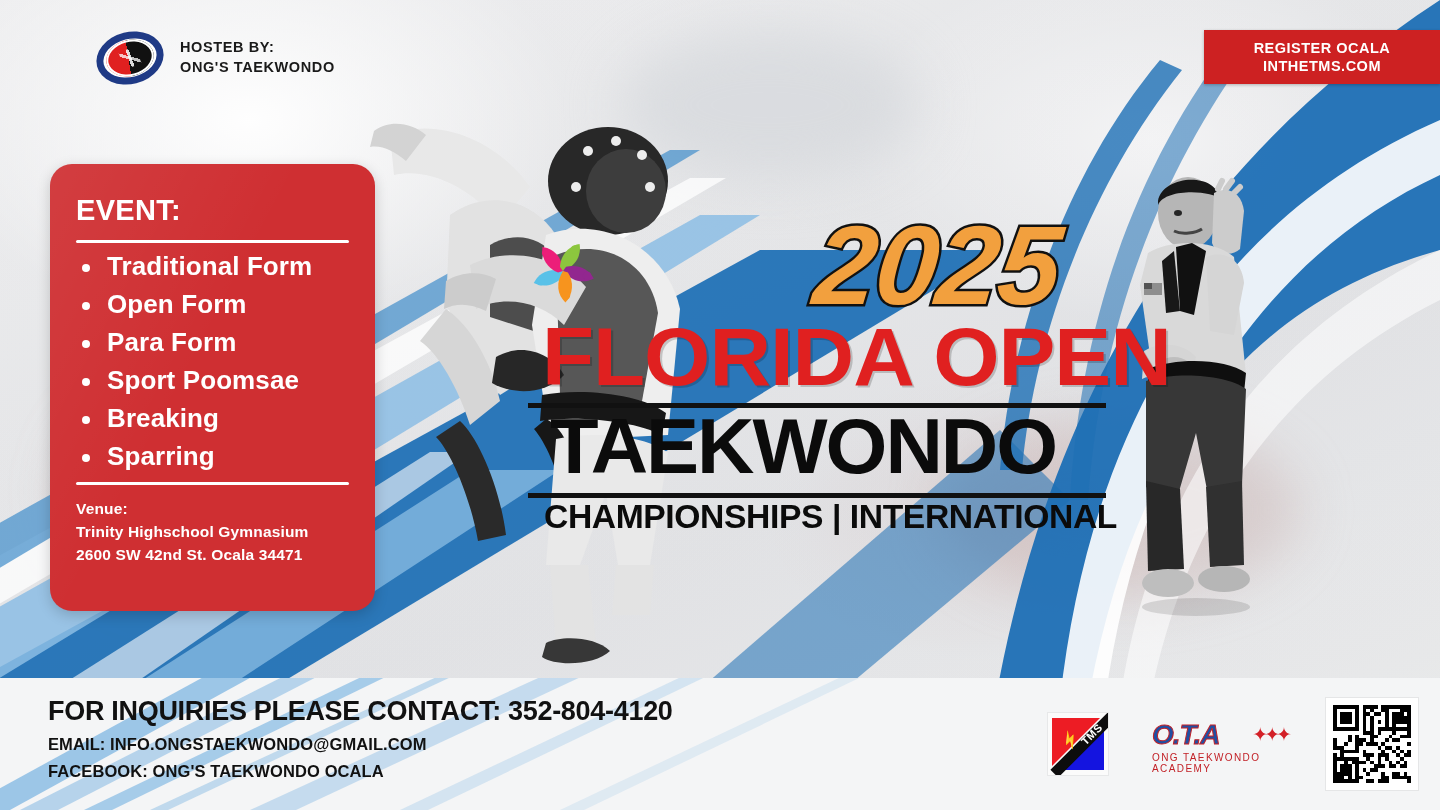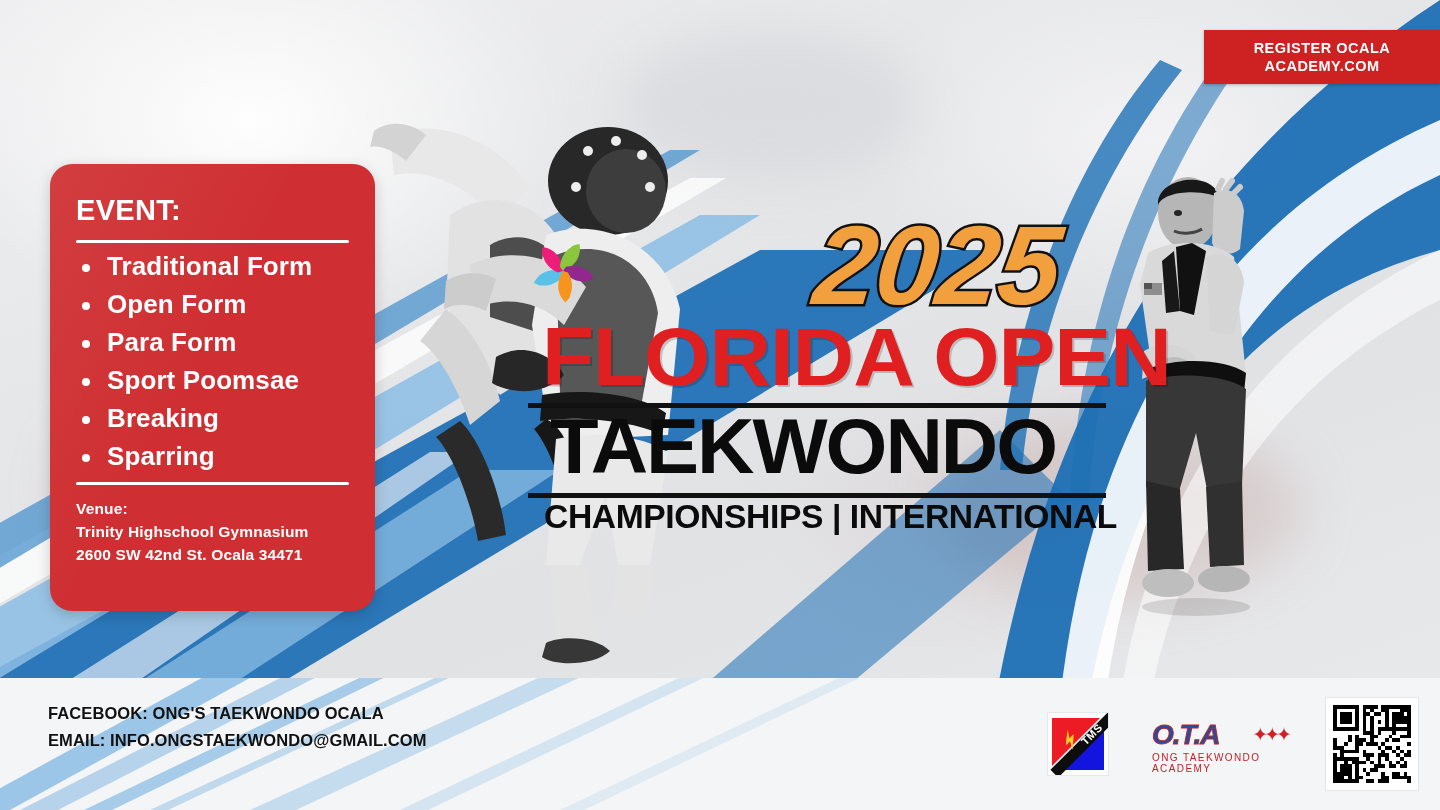--- a/index.html
+++ b/index.html
@@ -284,24 +284,35 @@
       <path d="M24,216 C56,206 106,210 124,224 L120,320 L86,330 L74,268 L56,330 L24,322 Z" fill="#3a3a3c"></path>
       <path d="M24,316 L58,324 L62,404 L26,406 Z" fill="#2c2c2e"></path>
       <path d="M84,322 L120,316 L122,400 L88,402 Z" fill="#343436"></path>
 
       <ellipse cx="46" cy="418" rx="26" ry="14" fill="#c2bab3"></ellipse>
       <ellipse cx="102" cy="414" rx="26" ry="13" fill="#bab2ab"></ellipse>
       <ellipse cx="74" cy="442" rx="54" ry="9" fill="rgba(0,0,0,.12)"></ellipse>
     </g>
   </svg>
 
+  <div class="host">
+    <div class="host-logo">
+      <div class="ring"></div>
+      <div class="inner"></div>
+      <div class="fig"></div>
+    </div>
+    <div class="host-text">
+      <div>HOSTEB BY:</div>
+      <div>ONG'S TAEKWONDO</div>
+    </div>
+  </div>
 
   <div class="register-badge">
     <span>REGISTER OCALA</span>
-    <span>ACADEMY.COM</span>
+    <span>INTHETMS.COM</span>
   </div>
 
   <div class="event-panel">
     <div class="event-title">EVENT:</div>
     <div class="rule"></div>
     <ul class="event-list">
       <li>Traditional Form</li>
       <li>Open Form</li>
       <li>Para Form</li>
       <li>Sport Poomsae</li>
@@ -358,22 +369,23 @@
         <path d="M20,132 L300,-10 L334,-10 L58,132 Z" fill="#8cbde4" opacity=".6"></path>
         <path d="M84,132 L380,-10 L404,-10 L112,132 Z" fill="#8cbde4" opacity=".75"></path>
         <path d="M150,132 L456,-10 L470,-10 L168,132 Z" fill="#8cbde4" opacity=".5"></path>
         <path d="M250,132 L560,-10 L600,-10 L296,132 Z" fill="#8cbde4" opacity=".45"></path>
         <path d="M400,132 L700,-10 L724,-10 L428,132 Z" fill="#8cbde4" opacity=".3"></path>
         <path d="M560,132 L860,-10 L880,-10 L584,132 Z" fill="#8cbde4" opacity=".2"></path>
       </g>
     </svg>
 
     <div class="footer-text">
+      <div class="f-main">FOR INQUIRIES PLEASE CONTACT: 352-804-4120</div>
+      <div class="f-sub">EMAIL: INFO.ONGSTAEKWONDO@GMAIL.COM</div>
       <div class="f-sub">FACEBOOK: ONG'S TAEKWONDO OCALA</div>
-      <div class="f-sub">EMAIL: INFO.ONGSTAEKWONDO@GMAIL.COM</div>
     </div>
 
     <div class="footer-logos">
       <div class="tms-logo">
         <div class="tri-red"></div>
         <div class="tri-blue"></div>
         <div class="band">
             <span>TMS</span>
           </div>
         <div class="bolt">⚡</div>

